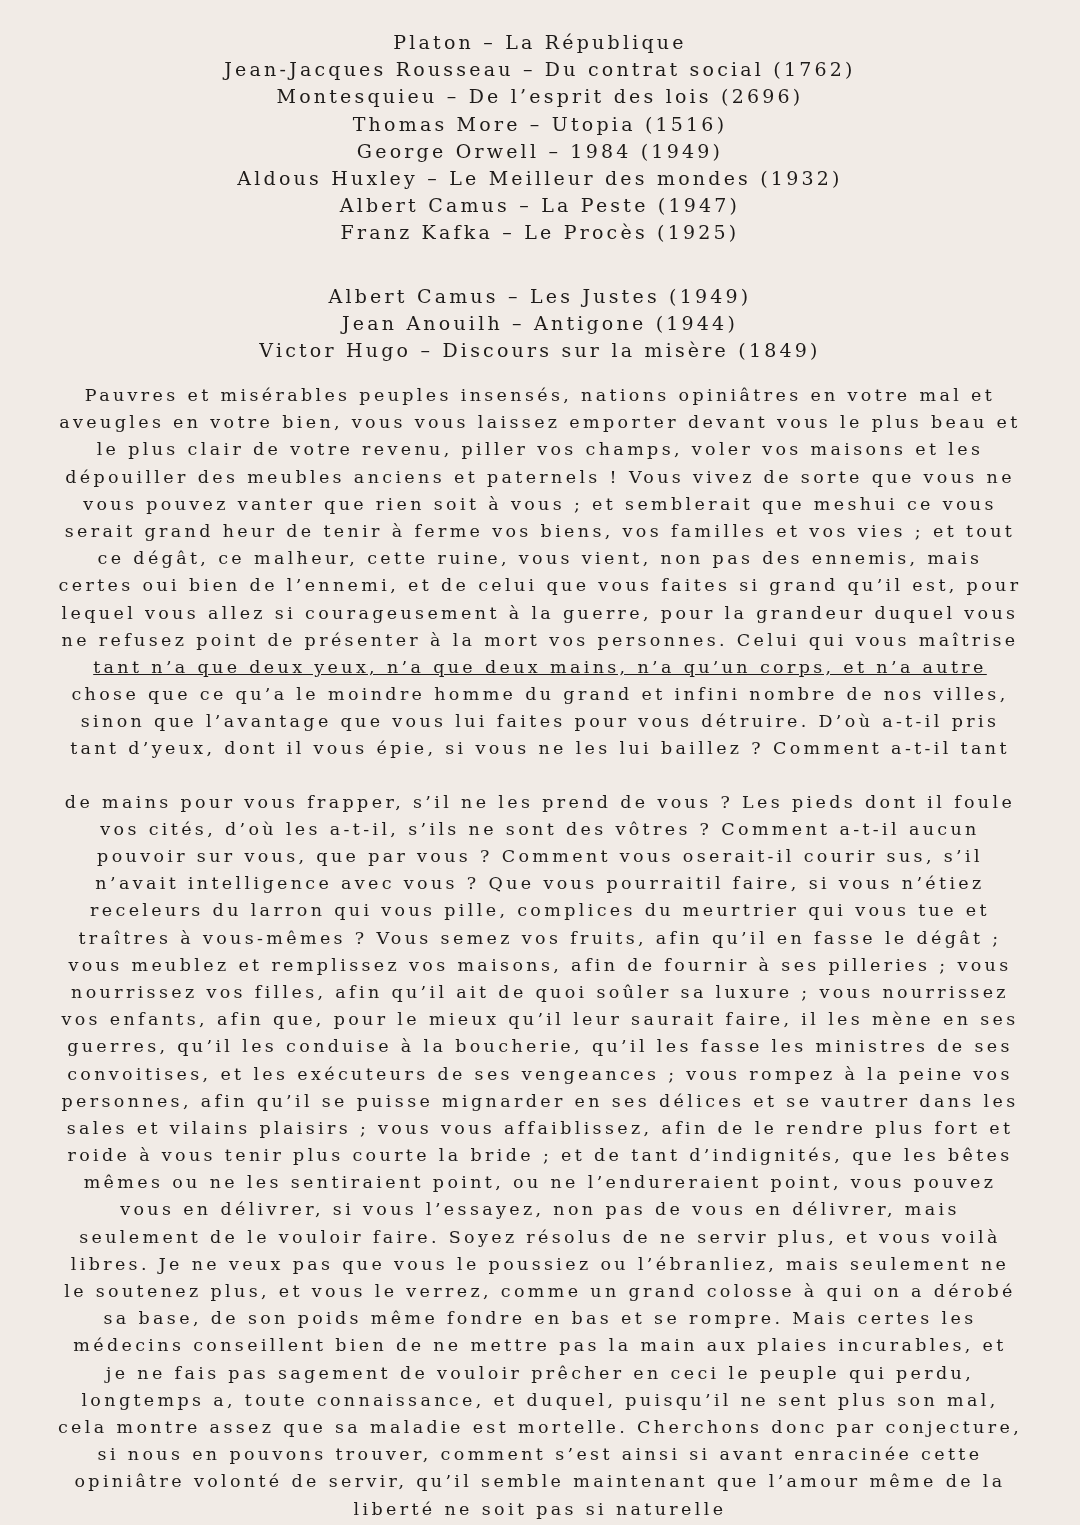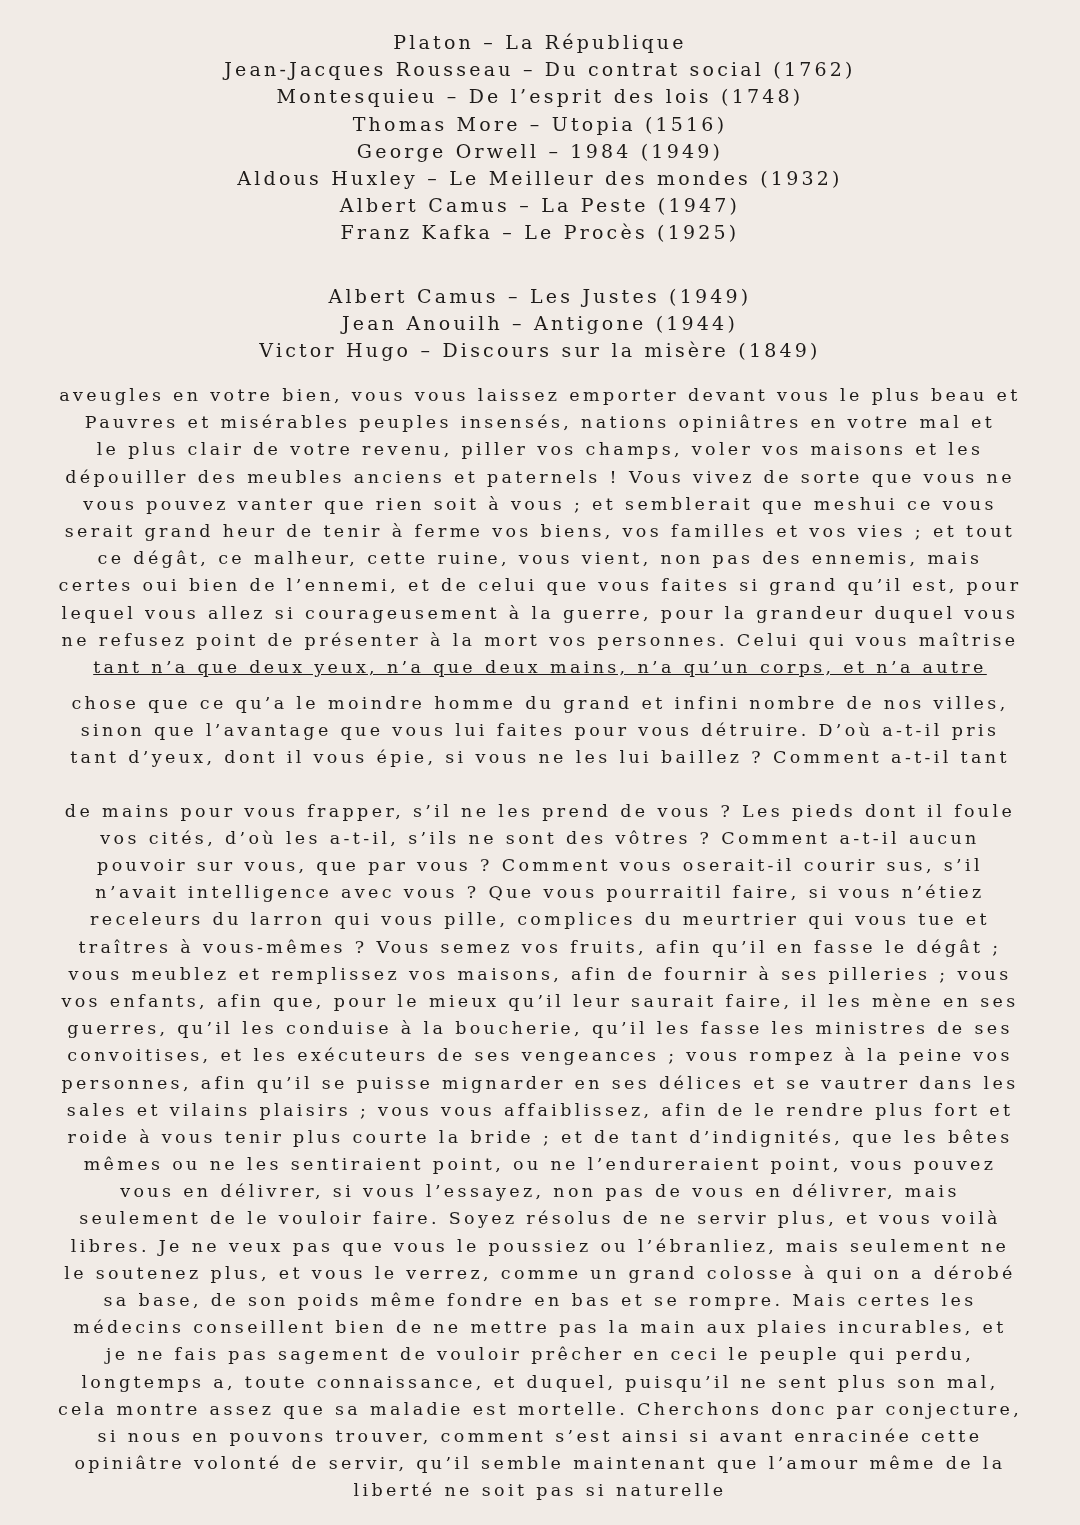--- a/index.html
+++ b/index.html
@@ -59,53 +59,54 @@
     }
   </style>
 </head>
 <body>
 
 <div class="page">
 
   <ul class="works-list">
     <li style="display: block;">Platon – La République</li>
     <li style="display: block;">Jean-Jacques Rousseau – Du contrat social (1762)</li>
-    <li style="display: block;">Montesquieu – De l’esprit des lois (1748)</li>
+    <li style="display: block;">Montesquieu – De l’esprit des lois (2696)</li>
     <li style="display: block;">Thomas More – Utopia (1516)</li>
     <li style="display: block;">George Orwell – 1984 (1949)</li>
     <li style="display: block;">Aldous Huxley – Le Meilleur des mondes (1932)</li>
     <li style="display: block;">Albert Camus – La Peste (1947)</li>
     <li style="display: block;">Franz Kafka – Le Procès (1925)</li>
     <li style="display: block; margin-top: 36px;">Albert Camus – Les Justes (1949)</li>
     <li style="display: block;">Jean Anouilh – Antigone (1944)</li>
     <li style="display: block;">Victor Hugo – Discours sur la misère (1849)</li>
   </ul>
 
   <p class="body-text">
+    <span class="line" style="display: block;">Pauvres et misérables peuples insensés, nations opiniâtres en votre mal et</span>
     <span class="line" style="display: block;">aveugles en votre bien, vous vous laissez emporter devant vous le plus beau et</span>
-    <span class="line" style="display: block;">Pauvres et misérables peuples insensés, nations opiniâtres en votre mal et</span>
     <span class="line" style="display: block;">le plus clair de votre revenu, piller vos champs, voler vos maisons et les</span>
     <span class="line" style="display: block;">dépouiller des meubles anciens et paternels ! Vous vivez de sorte que vous ne</span>
     <span class="line" style="display: block;">vous pouvez vanter que rien soit à vous ; et semblerait que meshui ce vous</span>
     <span class="line" style="display: block;">serait grand heur de tenir à ferme vos biens, vos familles et vos vies ; et tout</span>
     <span class="line" style="display: block;">ce dégât, ce malheur, cette ruine, vous vient, non pas des ennemis, mais</span>
     <span class="line" style="display: block; text-align: center;">certes oui bien de l’ennemi, et de celui que vous faites si grand qu’il est, pour</span>
     <span class="line" style="display: block;">lequel vous allez si courageusement à la guerre, pour la grandeur duquel vous</span>
     <span class="line" style="display: block; text-align: center;">ne refusez point de présenter à la mort vos personnes. Celui qui vous maîtrise</span>
     <span class="line" style="display: block; text-decoration: underline;">tant n’a que deux yeux, n’a que deux mains, n’a qu’un corps, et n’a autre</span>
-    <span class="line" style="display: block; margin-top: 9px;">chose que ce qu’a le moindre homme du grand et infini nombre de nos villes,</span>
+    <span class="line" style="display: block;">chose que ce qu’a le moindre homme du grand et infini nombre de nos villes,</span>
     <span class="line" style="display: block;">sinon que l’avantage que vous lui faites pour vous détruire. D’où a-t-il pris</span>
     <span class="line" style="display: block;">tant d’yeux, dont il vous épie, si vous ne les lui baillez ? Comment a-t-il tant</span>
     <span class="line" style="display: block; margin-top: 26px;">de mains pour vous frapper, s’il ne les prend de vous ? Les pieds dont il foule</span>
     <span class="line" style="display: block;">vos cités, d’où les a-t-il, s’ils ne sont des vôtres ? Comment a-t-il aucun</span>
     <span class="line" style="display: block;">pouvoir sur vous, que par vous ? Comment vous oserait-il courir sus, s’il</span>
     <span class="line" style="display: block;">n’avait intelligence avec vous ? Que vous pourraitil faire, si vous n’étiez</span>
     <span class="line" style="display: block;">receleurs du larron qui vous pille, complices du meurtrier qui vous tue et</span>
     <span class="line" style="display: block;">traîtres à vous-mêmes ? Vous semez vos fruits, afin qu’il en fasse le dégât ;</span>
     <span class="line" style="display: block;">vous meublez et remplissez vos maisons, afin de fournir à ses pilleries ; vous</span>
+    <span class="line" style="display: block;">nourrissez vos filles, afin qu’il ait de quoi soûler sa luxure ; vous nourrissez</span>
     <span class="line" style="display: block;">vos enfants, afin que, pour le mieux qu’il leur saurait faire, il les mène en ses</span>
     <span class="line" style="display: block;">guerres, qu’il les conduise à la boucherie, qu’il les fasse les ministres de ses</span>
     <span class="line" style="display: block;">convoitises, et les exécuteurs de ses vengeances ; vous rompez à la peine vos</span>
     <span class="line" style="display: block;">personnes, afin qu’il se puisse mignarder en ses délices et se vautrer dans les</span>
     <span class="line" style="display: block;">sales et vilains plaisirs ; vous vous affaiblissez, afin de le rendre plus fort et</span>
     <span class="line" style="display: block;">roide à vous tenir plus courte la bride ; et de tant d’indignités, que les bêtes</span>
     <span class="line" style="display: block;">mêmes ou ne les sentiraient point, ou ne l’endureraient point, vous pouvez</span>
     <span class="line" style="display: block;">vous en délivrer, si vous l’essayez, non pas de vous en délivrer, mais</span>
     <span class="line" style="display: block;">seulement de le vouloir faire. Soyez résolus de ne servir plus, et vous voilà</span>
     <span class="line" style="display: block;">libres. Je ne veux pas que vous le poussiez ou l’ébranliez, mais seulement ne</span>

